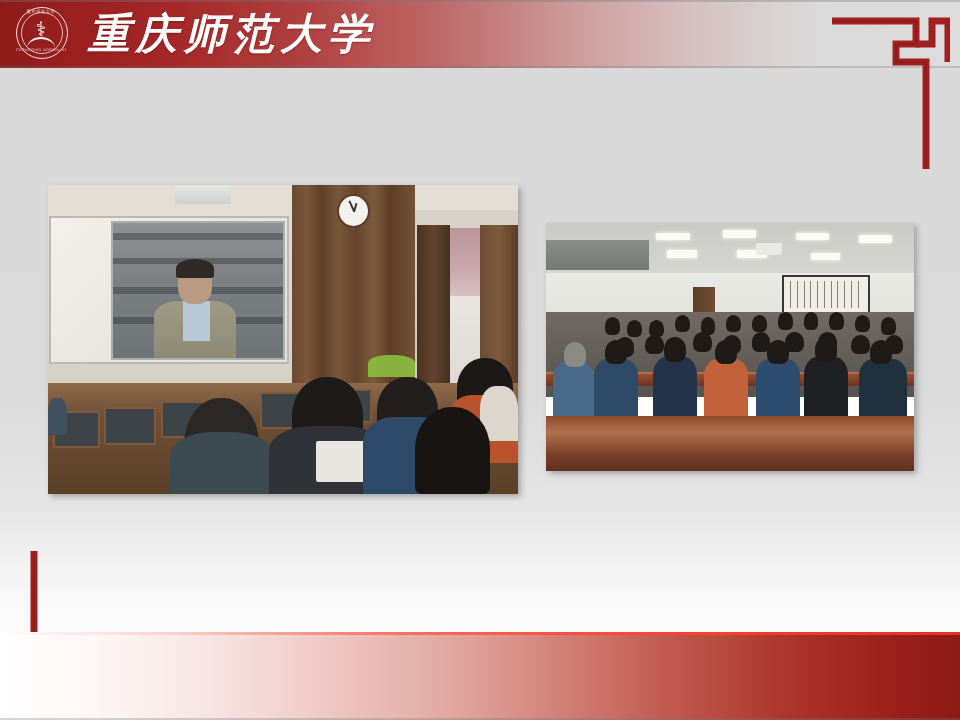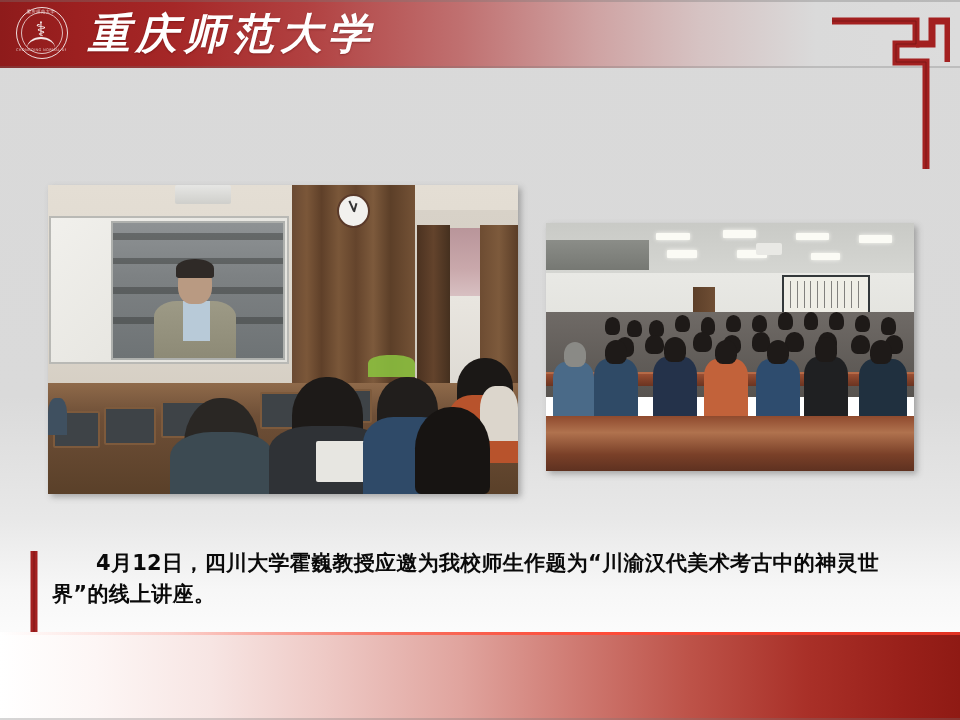--- a/index.html
+++ b/index.html
@@ -582,19 +582,18 @@
       <div class="room2-body" style="left:70%; top:54%; width:12%; height:24%; background:#1f2022;"></div>
       <div class="room2-head" style="left:73%; top:46%; width:6%;  height:10%;"></div>
 
       <div class="room2-body" style="left:85%; top:55%; width:13%; height:23%; background:#20303f;"></div>
       <div class="room2-head" style="left:88%; top:47%; width:6%;  height:10%;"></div>
 
       <div class="room2-frontdesk"></div>
     </div>
   </div>
 
-  <div class="caption">4月12日，四川大学霍巍教授应邀为我校师生作题为“川渝汉代美术考古中的神灵世界”的线上讲座。</div>
 
   <div class="bottom-band"></div>
   <div class="bottom-band-topline"></div>
   <div class="bottom-band-bottomline"></div>
 
 </div>
 
 </body></html>

